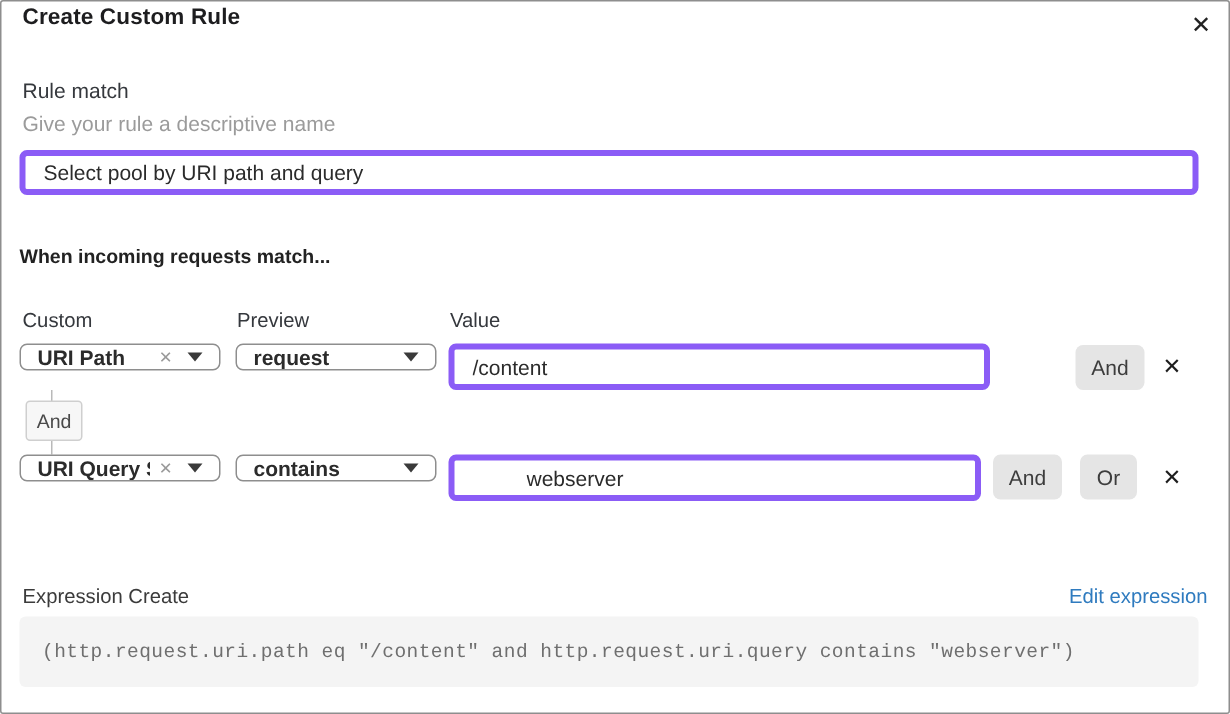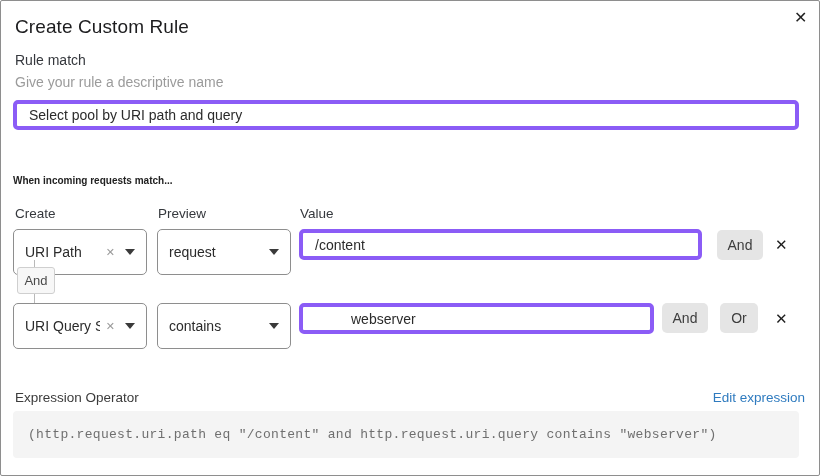--- a/index.html
+++ b/index.html
@@ -14,22 +14,22 @@
     height: 476px;
     background: #ffffff;
     border: 1px solid #8e8e8e;
     border-radius: 2px;
     overflow: hidden;
   }
   .abs { position: absolute; }
 
   
   .title {
-    left: 14px; top: 15px;
-    font-size: 19px; font-weight: normal; color: #1d1d1f;
+    left: 14px; top: 2px;
+    font-size: 15px; font-weight: bold; color: #1d1d1f;
     letter-spacing: 0.1px;
   }
   .close-btn {
     left: 789px; top: 5px;
     font-size: 16px; font-weight: bold; color: #222;
     cursor: pointer; padding: 2px 4px;
     line-height: 20px;
   }
 
   
@@ -41,35 +41,36 @@
     background: #fff;
     font-family: "Liberation Sans", "DejaVu Sans", sans-serif;
     font-size: 14px;
     color: #2b2b2b;
     padding: 0 12px;
     outline: none;
   }
   .name-input { left: 12px; top: 99px; width: 786px; height: 30px; }
 
   
-  .match-heading { left: 12px; top: 174px; font-size: 10px; font-weight: bold; color: #222; }
+  .match-heading { left: 12px; top: 162px; font-size: 13px; font-weight: bold; color: #222; }
   .col-label { top: 205px; font-size: 13.5px; color: #35383d; }
   .col-field { left: 14px; }
   .col-operator { left: 157px; }
   .col-value { left: 299px; }
 
   .select-box {
     display: flex; align-items: center;
-    height: 46px;
+    height: 18px;
     border: 1px solid #8e8e8e;
     border-radius: 5px;
     background: #fff;
     padding: 0 11px;
     font-size: 14px; color: #2b2b2b;
     cursor: pointer;
+    font-weight: bold;
   }
   .select-box .sel-text {
     white-space: nowrap; overflow: hidden;
     flex: 1 1 auto;
   }
   .clear-x {
     flex: 0 0 auto;
     font-size: 11px; color: #9a9a9a;
     margin-left: 6px; margin-right: 10px;
     cursor: pointer;
@@ -79,21 +80,21 @@
     width: 0; height: 0;
     border-left: 5px solid transparent;
     border-right: 5px solid transparent;
     border-top: 6px solid #3a3a3a;
   }
   .row1 { top: 228px; }
   .row2 { top: 302px; }
   .field-sel { left: 12px; width: 134px; }
   .op-sel { left: 156px; width: 134px; }
   .val-input { height: 31px; }
-  .val1 { left: 298px; top: 228px; width: 403px; }
+  .val1 { left: 298px; top: 228px; width: 361px; }
   .val2 { left: 298px; top: 302px; width: 355px; padding-left: 48px; }
 
   .gray-btn {
     display: flex; align-items: center; justify-content: center;
     height: 30px;
     background: #e5e5e5;
     border: none; border-radius: 5px;
     font-family: "Liberation Sans", "DejaVu Sans", sans-serif;
     font-size: 14px; color: #3d3d3d;
     cursor: pointer;
@@ -151,21 +152,21 @@
 <div class="modal">
 
   <div class="abs title">Create Custom Rule</div>
   <div class="abs close-btn">✕</div>
 
   <div class="abs rule-label">Rule match</div>
   <div class="abs rule-helper">Give your rule a descriptive name</div>
   <input class="abs text-input name-input" type="text" value="Select pool by URI path and query" style="">
 
   <div class="abs match-heading">When incoming requests match...</div>
-  <div class="abs col-label col-field">Create</div>
+  <div class="abs col-label col-field">Custom</div>
   <div class="abs col-label col-operator">Preview</div>
   <div class="abs col-label col-value">Value</div>
 
   <div class="abs select-box field-sel row1">
     <span class="sel-text">URI Path</span>
     <span class="clear-x">✕</span>
     <span class="caret"></span>
   </div>
   <div class="abs select-box op-sel row1">
     <span class="sel-text">request</span>
@@ -186,19 +187,19 @@
   </div>
   <div class="abs select-box op-sel row2">
     <span class="sel-text">contains</span>
     <span class="caret"></span>
   </div>
   <input class="abs text-input val-input val2" type="text" value="webserver" style="">
   <button class="abs gray-btn and2">And</button>
   <button class="abs gray-btn or2">Or</button>
   <div class="abs row-delete del2">✕</div>
 
-  <div class="abs preview-label">Expression Operator</div>
+  <div class="abs preview-label">Expression Create</div>
   <a class="abs edit-link">Edit expression</a>
   <div class="abs code-box">
     <span class="code-text">(http.request.uri.path eq "/content" and http.request.uri.query contains "webserver")</span>
   </div>
 
 </div>
 
 </body></html>

